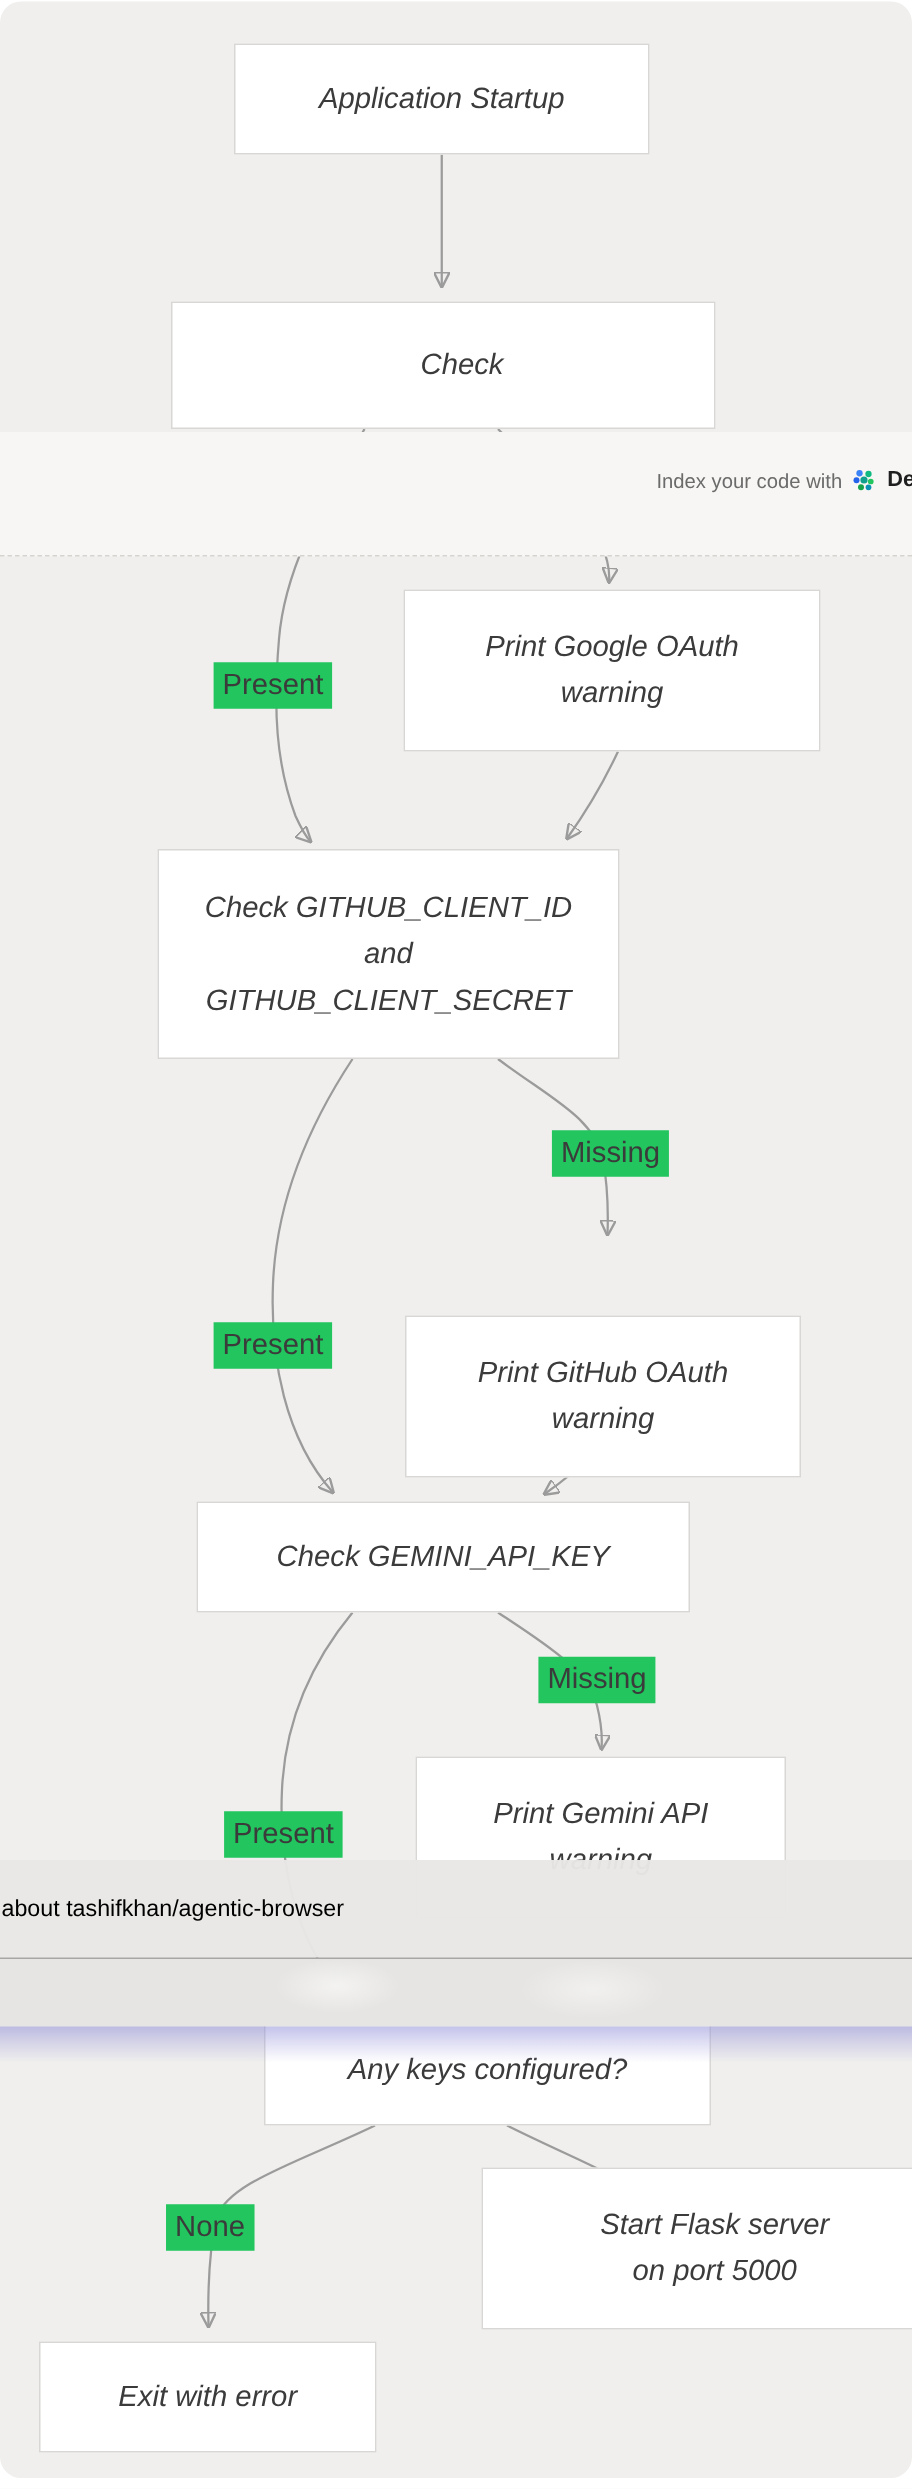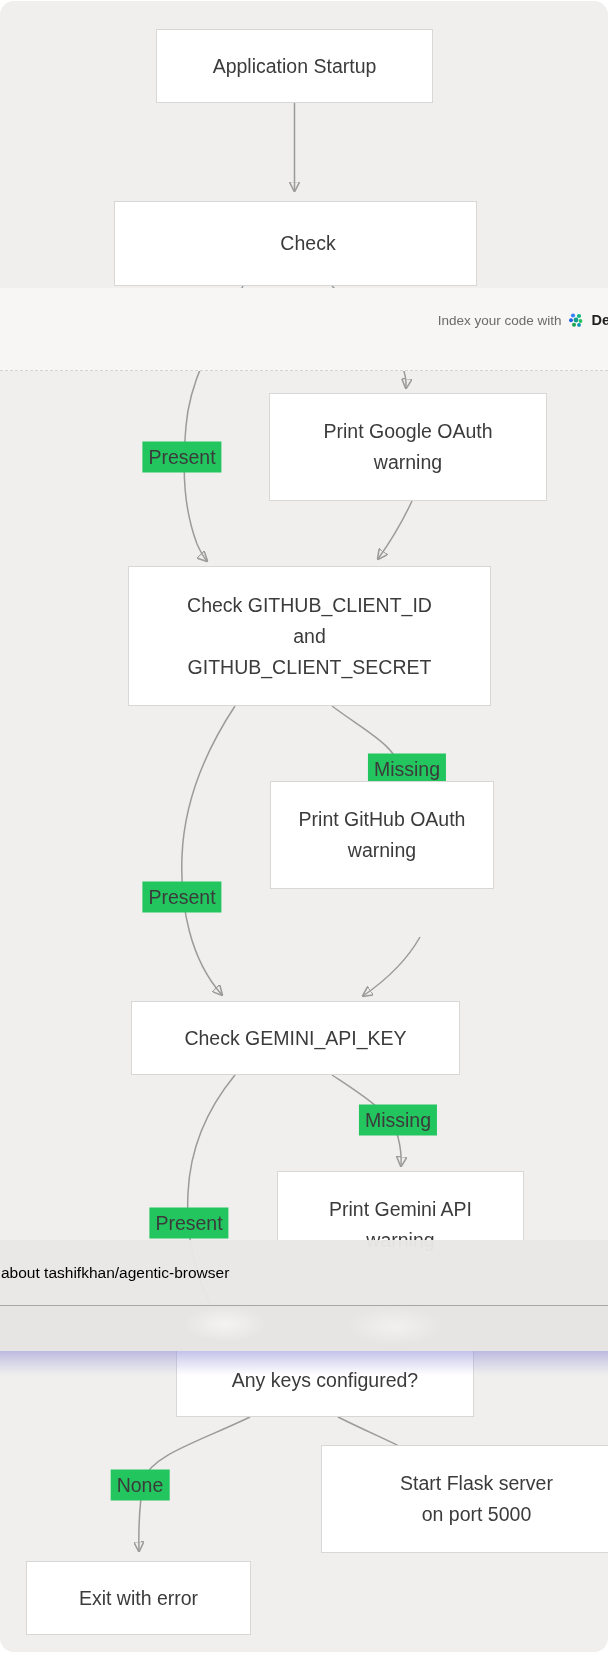--- a/index.html
+++ b/index.html
@@ -3,21 +3,21 @@
 <meta charset="utf-8">
 <style>
   html,body{margin:0;padding:0;background:#ffffff;}
   #stage{position:relative;width:608px;height:1659px;overflow:hidden;
          font-family:"Liberation Sans",sans-serif;background:#ffffff;}
   #panel{position:absolute;left:0;right:0;top:1px;bottom:7px;background:#f0efed;border-radius:14px;}
   #edges{position:absolute;left:0;top:0;z-index:1;}
   #edges path{fill:none;stroke:#9b9b9b;stroke-width:1.5px;}
   .node{position:absolute;z-index:3;background:#ffffff;border:1px solid #d8d7d5;
         box-sizing:border-box;display:flex;flex-direction:column;justify-content:center;
-        align-items:center;color:#3b3b3b;font-size:19.5px;line-height:31px;text-align:center;}
+        align-items:center;color:#3b3b3b;font-size:19.5px;line-height:31px;text-align:center;font-style:italic;}
   .edge-label{position:absolute;z-index:2;transform:translate(-50%,-50%);background:#22c55e;
         color:#3b3b3b;font-size:19.5px;line-height:29px;padding:1px 6px;white-space:nowrap;}
   
   #banner{position:absolute;left:0;right:0;top:288px;height:83px;z-index:10;
         background:#f7f6f4;border-bottom:1px dashed #d5d3cf;box-sizing:border-box;}
   #banner-row{position:absolute;right:-2px;top:20px;height:24px;display:flex;align-items:center;gap:7px;}
   #banner-prefix{color:#6b6b6b;font-size:13.5px;white-space:nowrap;}
   #banner-brand{color:#1f1f1f;font-size:14.5px;font-weight:700;white-space:nowrap;}
   
   #band-a{position:absolute;left:0;right:0;top:1240px;height:65px;z-index:10;
@@ -59,26 +59,26 @@
         <div class="node" style="left: 156px; top: 28px; width: 277px; height: 74px;">
           <div>Application Startup</div>
         </div>
         <div class="node" style="left: 114px; top: 200px; width: 363px; height: 85px; padding-left: 25px;">
           <div>Check</div>
         </div>
         <div class="node" style="left: 269px; top: 392px; width: 278px; height: 108px;">
           <div>Print Google OAuth</div>
           <div>warning</div>
         </div>
-        <div class="node" style="left: 128px; top: 565px; width: 363px; height: 140px;">
+        <div class="node" style="left: 105px; top: 565px; width: 308px; height: 140px;">
           <div>Check GITHUB_CLIENT_ID</div>
           <div>and</div>
           <div>GITHUB_CLIENT_SECRET</div>
         </div>
-        <div class="node" style="left: 270px; top: 780px; width: 224px; height: 108px;">
+        <div class="node" style="left: 270px; top: 876px; width: 264px; height: 108px;">
           <div>Print GitHub OAuth</div>
           <div>warning</div>
         </div>
         <div class="node" style="left: 131px; top: 1000px; width: 329px; height: 74px;">
           <div>Check GEMINI_API_KEY</div>
         </div>
         <div class="node" style="left: 277px; top: 1170px; width: 247px; height: 108px;">
           <div>Print Gemini API</div>
           <div>warning</div>
         </div>

